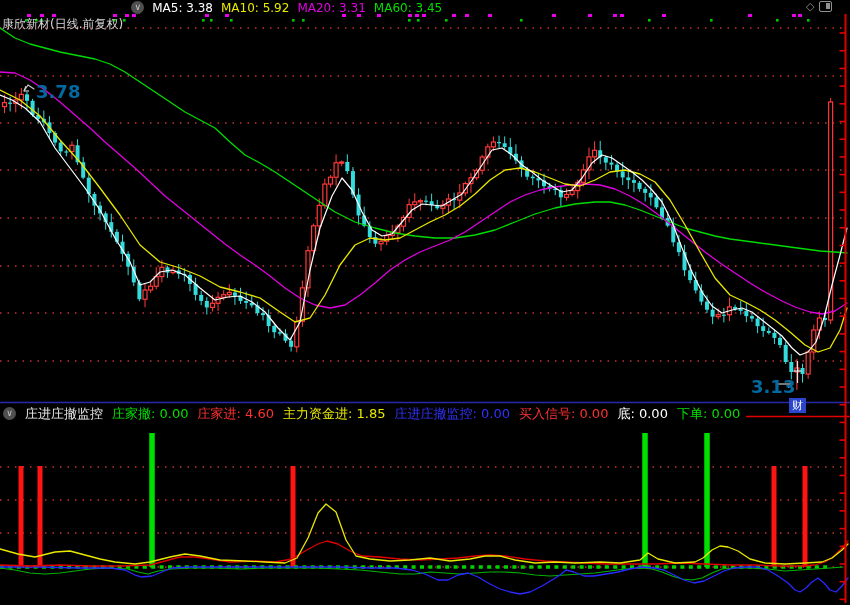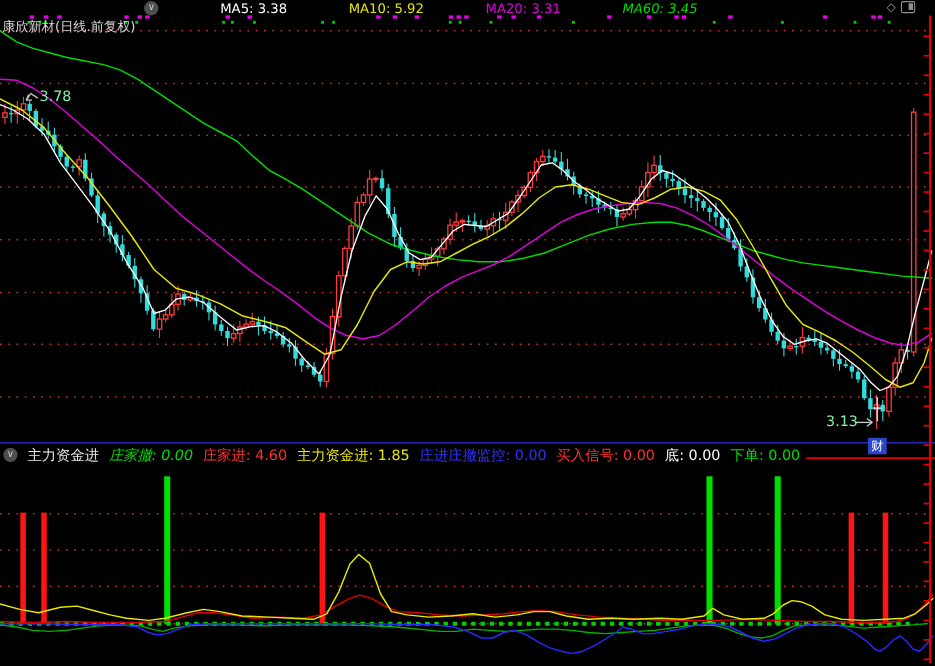--- a/index.html
+++ b/index.html
@@ -3,26 +3,26 @@
 <meta charset="utf-8">
 <style>
   html,body{margin:0;padding:0;background:#000;}
   .screen{position:relative;width:850px;height:605px;background:#000;overflow:hidden;
           font-family:"DejaVu Sans",sans-serif;}
   #cv{position:absolute;left:0;top:0;}
   .titlebar{position:absolute;left:2px;top:0;height:15px;display:flex;align-items:center;gap:8px;z-index:2;white-space:nowrap;}
   .title{color:#d8d8d8;font-size:12px;margin-top:34px;}
   .chev{display:inline-block;width:13px;height:13px;border-radius:50%;background:#4f4f4f;color:#c8c8c8;
         font-size:9px;line-height:12px;text-align:center;flex:0 0 auto;}
-  .ma{font-size:12px;margin-left:48px;}
+  .ma{font-size:12px;}
   .tr-icons{position:absolute;left:806px;top:1px;display:flex;gap:5px;align-items:center;z-index:2;}
   .diamond{color:#909090;font-size:11px;line-height:11px;}
   .spliticon{position:relative;width:13px;height:11px;border:1.5px solid #909090;border-radius:2px;box-sizing:border-box;}
   .spliticon .inner{position:absolute;right:1px;top:1px;width:4px;height:6px;background:#909090;}
-  .annot{position:absolute;color:#86efac;font-size:13px;z-index:2;}
+  .annot{position:absolute;color:#0369a1;font-size:18px;z-index:2;font-weight:bold;}
   .badge{position:absolute;left:789px;top:398px;width:17px;height:15px;background:#2b46cc;color:#fff;
          font-size:11px;line-height:15px;text-align:center;z-index:3;}
   .ind-header{position:absolute;left:0;top:404px;height:19px;display:flex;align-items:center;gap:9px;
               padding:0 6px 0 3px;background:#000;z-index:2;width:max-content;white-space:nowrap;font-size:13px;}
   .ind-name{color:#e8e8e8;}
   .fld span{letter-spacing:0;}
 </style>
 </head>
 <body>
 
@@ -442,38 +442,38 @@
       <line x1="793" y1="384" x2="788" y2="380.5" stroke="#c8c8c8" stroke-width="1.2"></line>
       <line x1="793" y1="384" x2="788" y2="387.5" stroke="#c8c8c8" stroke-width="1.2"></line>
     </svg>
 
   <div class="titlebar">
     <span class="title">康欣新材(日线.前复权)</span>
     <span class="chev">∨</span>
     <span class="ma" style="color: rgb(255, 255, 255);">MA5: 3.38</span>
     <span class="ma" style="color: rgb(232, 232, 0);">MA10: 5.92</span>
     <span class="ma" style="color: rgb(224, 0, 224);">MA20: 3.31</span>
-    <span class="ma" style="color: rgb(0, 220, 0); font-style: italic;">MA60: 3.45</span>
+    <span class="ma" style="color: rgb(0, 220, 0);">MA60: 3.45</span>
   </div>
 
   <div class="tr-icons">
     <span class="diamond">◇</span>
     <span class="spliticon">
         <span class="inner"></span>
       </span>
   </div>
 
   <div class="annot" style="left:36px;top:81px">3.78</div>
   <div class="annot" style="left:751px;top:376px">3.13</div>
   <div class="badge">财</div>
 
   <div class="ind-header">
     <span class="chev">∨</span>
-    <span class="ind-name">主力资金进</span>
-    <span class="fld" style="color: rgb(0, 224, 0); font-style: italic;"><span>庄家撤:</span> <span>0.00</span></span>
+    <span class="ind-name">庄进庄撤监控</span>
+    <span class="fld" style="color: rgb(0, 224, 0);"><span>庄家撤:</span> <span>0.00</span></span>
     <span class="fld" style="color: rgb(255, 50, 50);"><span>庄家进:</span> <span>4.60</span></span>
     <span class="fld" style="color: rgb(232, 232, 0);"><span>主力资金进:</span> <span>1.85</span></span>
     <span class="fld" style="color: rgb(50, 50, 255);"><span>庄进庄撤监控:</span> <span>0.00</span></span>
     <span class="fld" style="color: rgb(255, 50, 50);"><span>买入信号:</span> <span>0.00</span></span>
     <span class="fld" style="color: rgb(255, 255, 255); text-align: center;"><span>底:</span> <span>0.00</span></span>
     <span class="fld" style="color: rgb(0, 224, 0);"><span>下单:</span> <span>0.00</span></span>
   </div>
 
 </div>
 

